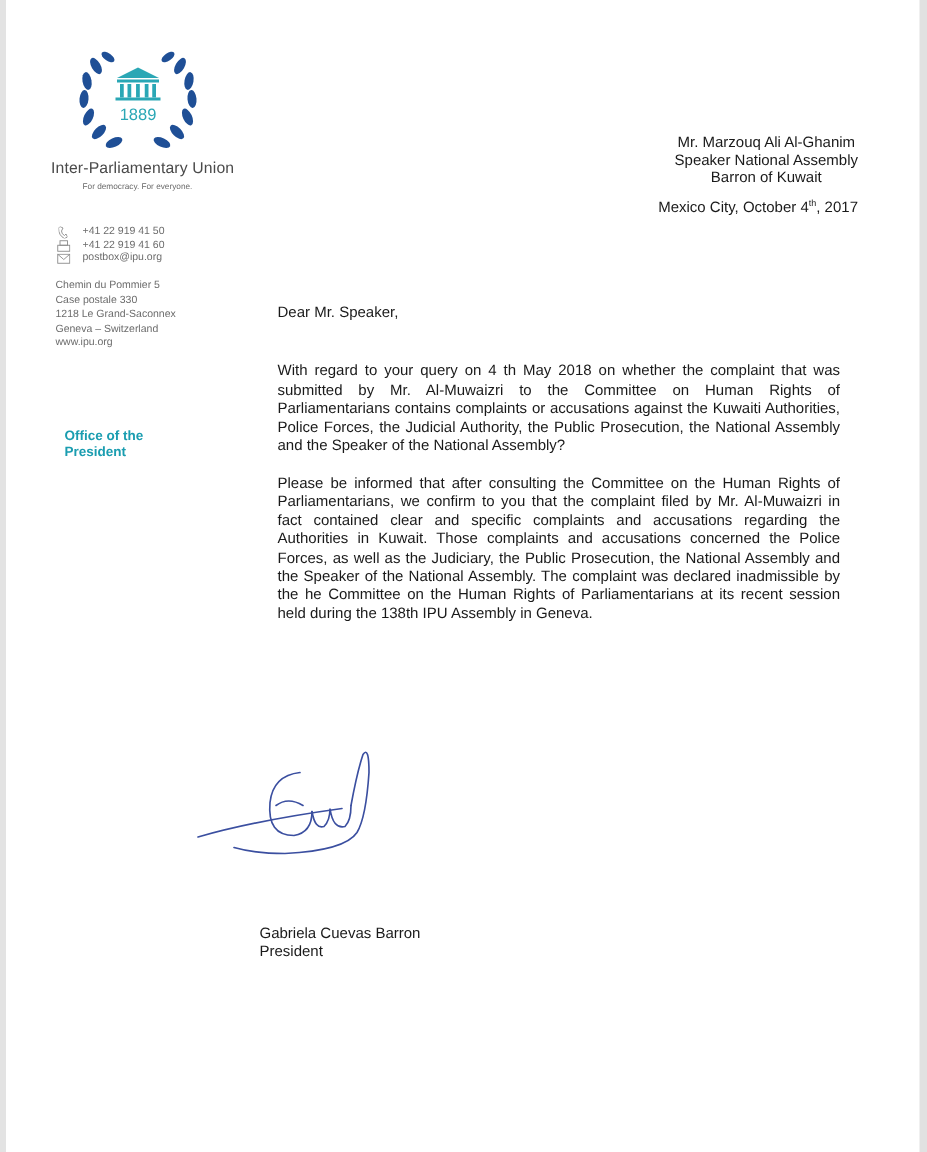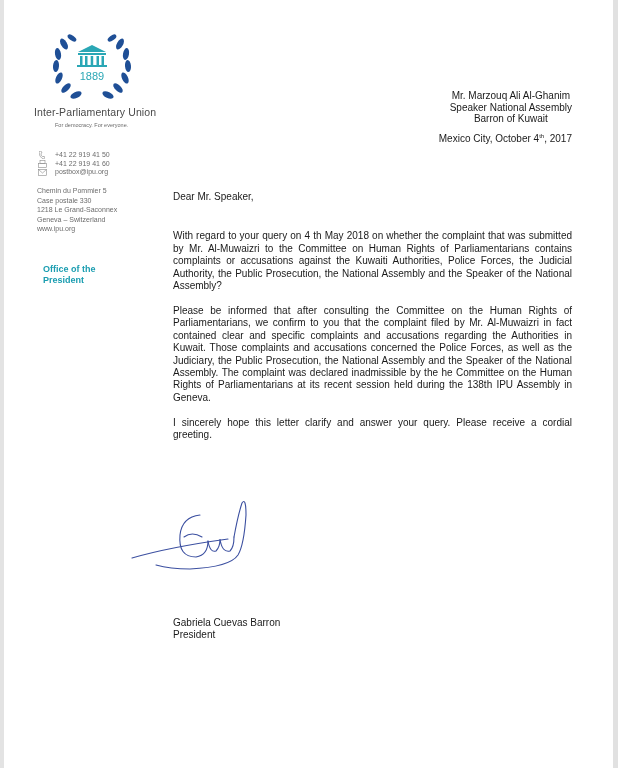--- a/index.html
+++ b/index.html
@@ -15,28 +15,28 @@
 
   .logo { position: absolute; left: 52px; top: 30px; width: 80px; height: 72px; }
   .org-name { position: absolute; left: 34px; top: 106px; font-size: 10.5px; color: #4a4a4a; letter-spacing: 0.1px; }
   .org-tagline { position: absolute; left: 55px; top: 122px; font-size: 5.5px; color: #6a6a6a; }
 
   .contact { position: absolute; left: 37px; top: 151px; font-size: 7px; color: #6c6c6c; line-height: 8.5px; }
   .contact .row { display: flex; align-items: center; height: 8.5px; }
   .contact .ico { width: 10px; margin-right: 8px; display: inline-flex; justify-content: center; }
   .address { position: absolute; left: 37px; top: 186px; font-size: 7px; color: #6c6c6c; line-height: 9.5px; }
 
-  .office { position: absolute; left: 43px; top: 264px; font-size: 9px; font-weight: bold; color: #1a9db0; line-height: 10.5px; }
+  .office { position: absolute; left: 43px; top: 285px; font-size: 9px; font-weight: bold; color: #1a9db0; line-height: 10.5px; }
 
   .recipient { position: absolute; right: 46px; top: 90px; text-align: center; font-size: 10px; line-height: 11.5px; color: #1a1a1a; }
   .date { position: absolute; right: 46px; top: 133px; font-size: 10px; color: #1a1a1a; }
   .date sup { font-size: 6px; }
 
   .body { position: absolute; left: 173px; top: 191px; width: 399px; font-size: 10px; line-height: 12.4px; color: #1a1a1a; }
-  .body p { margin: 0; text-align: justify; }
+  .body p { margin: 12px; text-align: justify; }
   .salutation { margin-bottom: 27px !important; }
   .para { margin-bottom: 12.5px !important; }
 
   .signature { position: absolute; left: 130px; top: 495px; width: 150px; height: 80px; }
   .signer { position: absolute; left: 173px; top: 601px; font-size: 10px; line-height: 12px; color: #1a1a1a; margin-top: 16px; }
 </style>
 </head>
 <body>
 
 <div class="edge-left"></div>
@@ -125,21 +125,20 @@
   <div>Speaker National Assembly</div>
   <div>Barron of Kuwait</div>
 </div>
 
 <div class="date"><span>Mexico City, October 4</span><sup>th</sup><span>, 2017</span></div>
 
 <div class="body">
   <p class="salutation">Dear Mr. Speaker,</p>
   <p class="para">With regard to your query on 4 th May 2018 on whether the complaint that was submitted by Mr. Al-Muwaizri to the Committee on Human Rights of Parliamentarians contains complaints or accusations against the Kuwaiti Authorities, Police Forces, the Judicial Authority, the Public Prosecution, the National Assembly and the Speaker of the National Assembly?</p>
   <p class="para">Please be informed that after consulting the Committee on the Human Rights of Parliamentarians, we confirm to you that the complaint filed by Mr. Al-Muwaizri in fact contained clear and specific complaints and accusations regarding the Authorities in Kuwait. Those complaints and accusations concerned the Police Forces, as well as the Judiciary, the Public Prosecution, the National Assembly and the Speaker of the National Assembly. The complaint was declared inadmissible by the he Committee on the Human Rights of Parliamentarians at its recent session held during the 138th IPU Assembly in Geneva.</p>
-  <p class="para">I sincerely hope this letter clarify and answer your query. Please receive a cordial greeting.</p>
 </div>
 
 <svg class="signature" viewBox="0 0 150 80">
   <g fill="none" stroke="#3b4fa0" stroke-width="1.1" stroke-linecap="round">
     <path d="M2 63 Q40 52 98 44"></path>
     <path d="M70 20 Q52 22 50 40 Q48 62 66 62 Q78 60 78 46"></path>
     <path d="M54 42 Q62 36 72 42"></path>
     <path d="M78 46 Q80 58 86 56 Q90 52 90 44 Q92 58 100 56 Q104 52 104 42"></path>
     <path d="M104 42 Q108 20 112 8 Q116 2 116 20 Q114 50 108 60 Q100 72 60 74 Q40 74 26 70"></path>
   </g>

